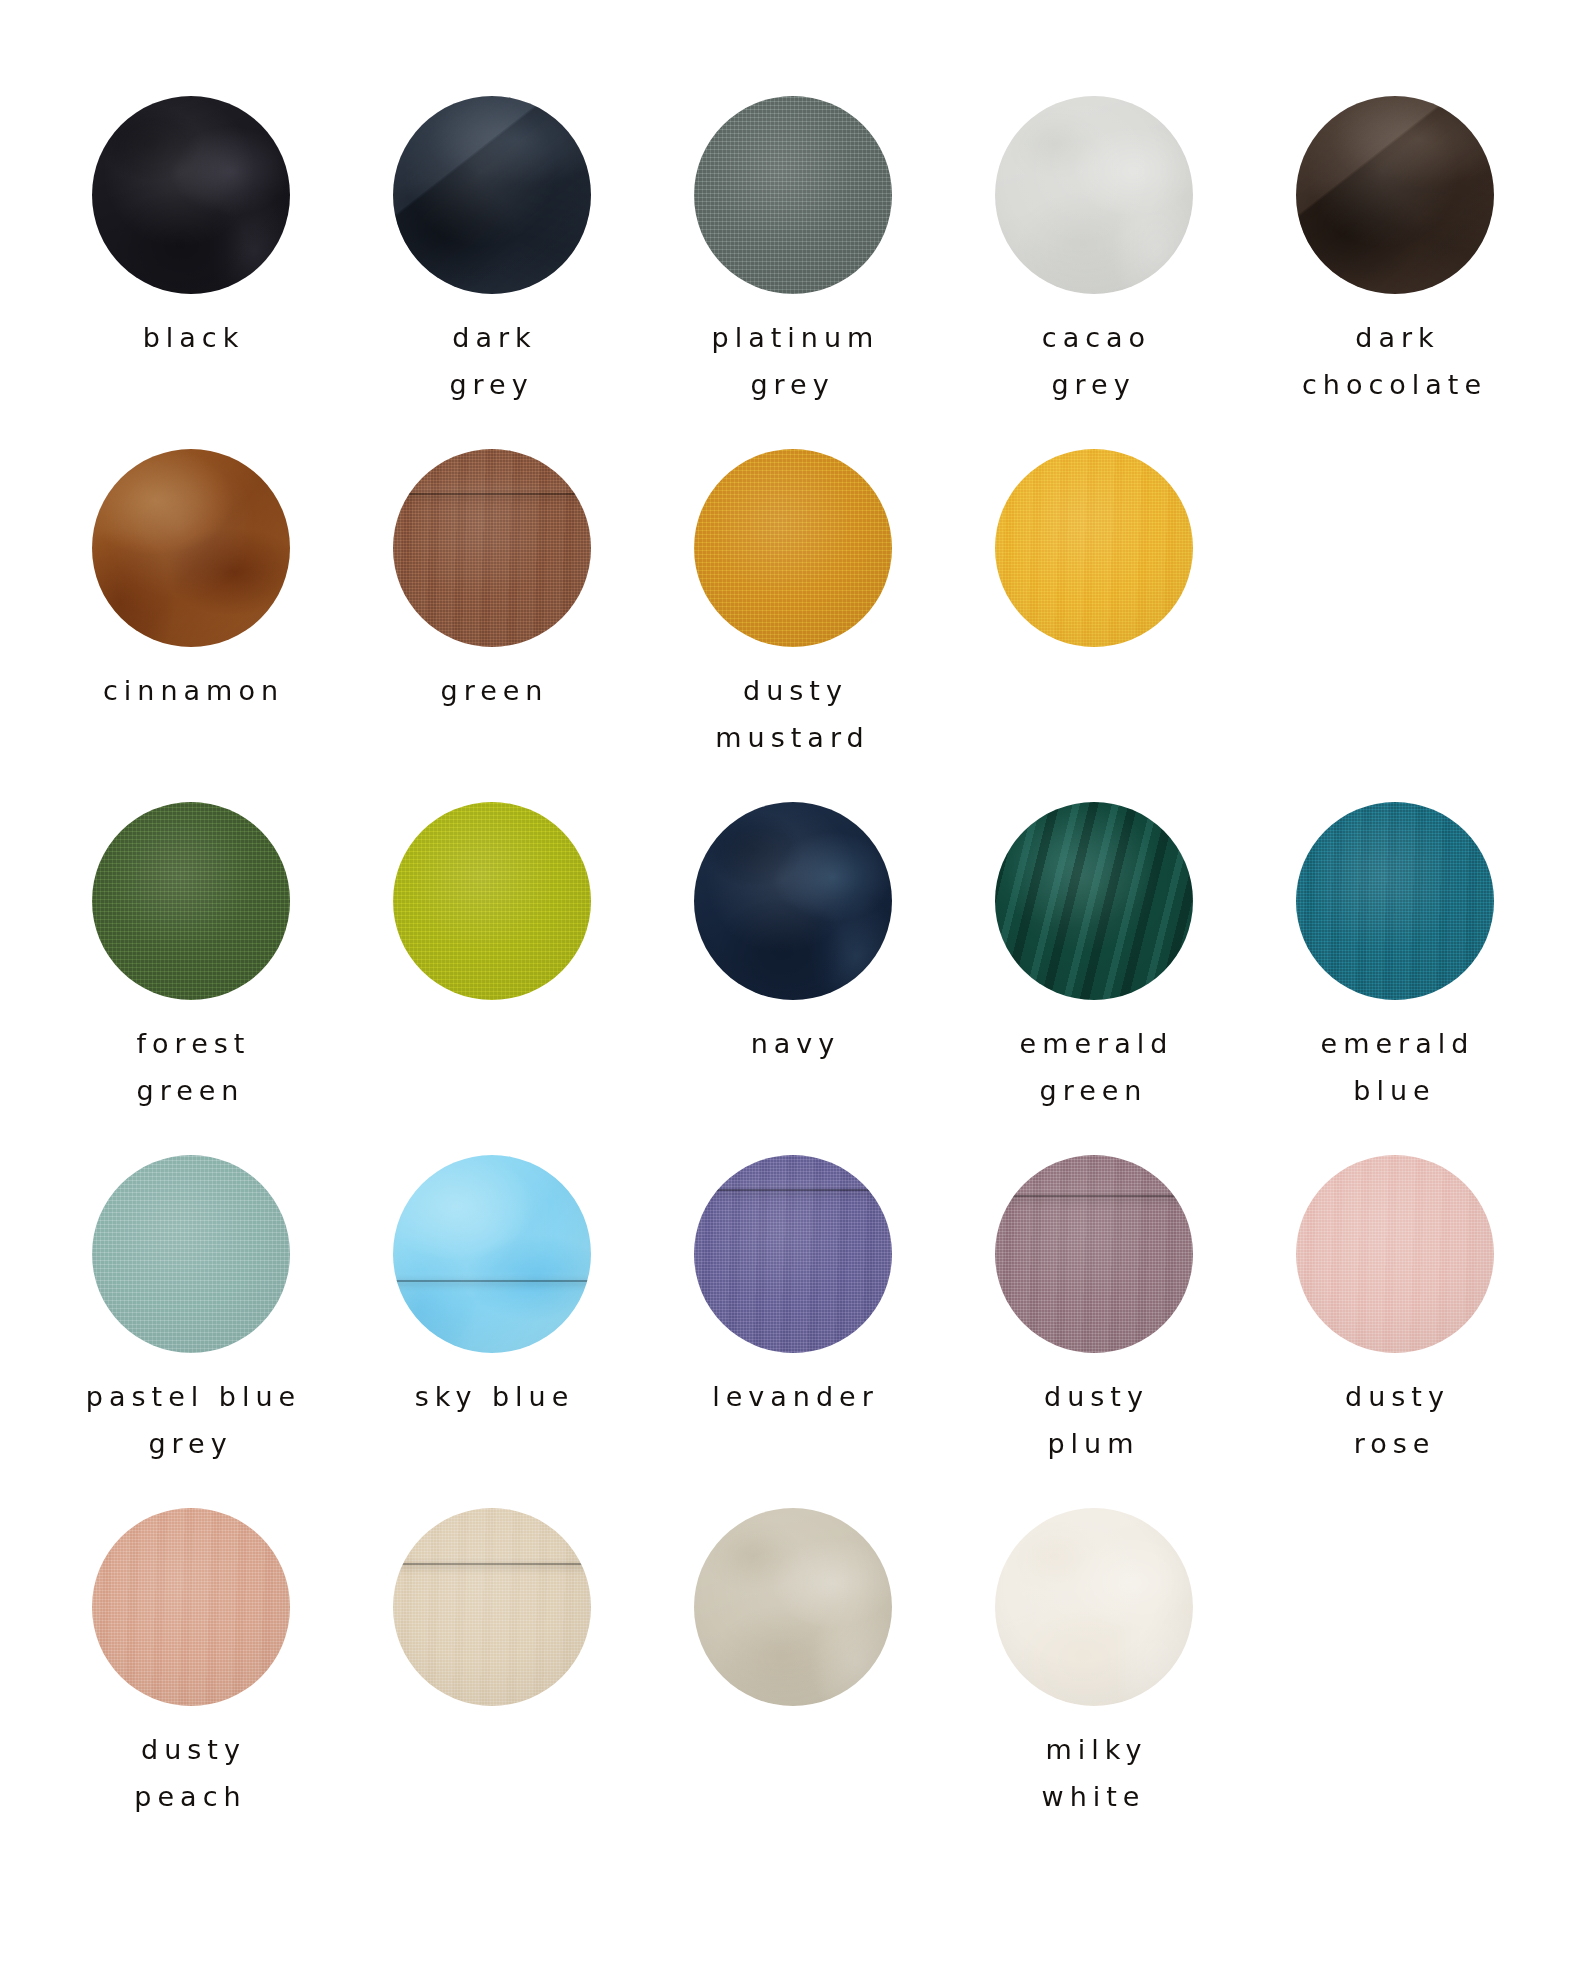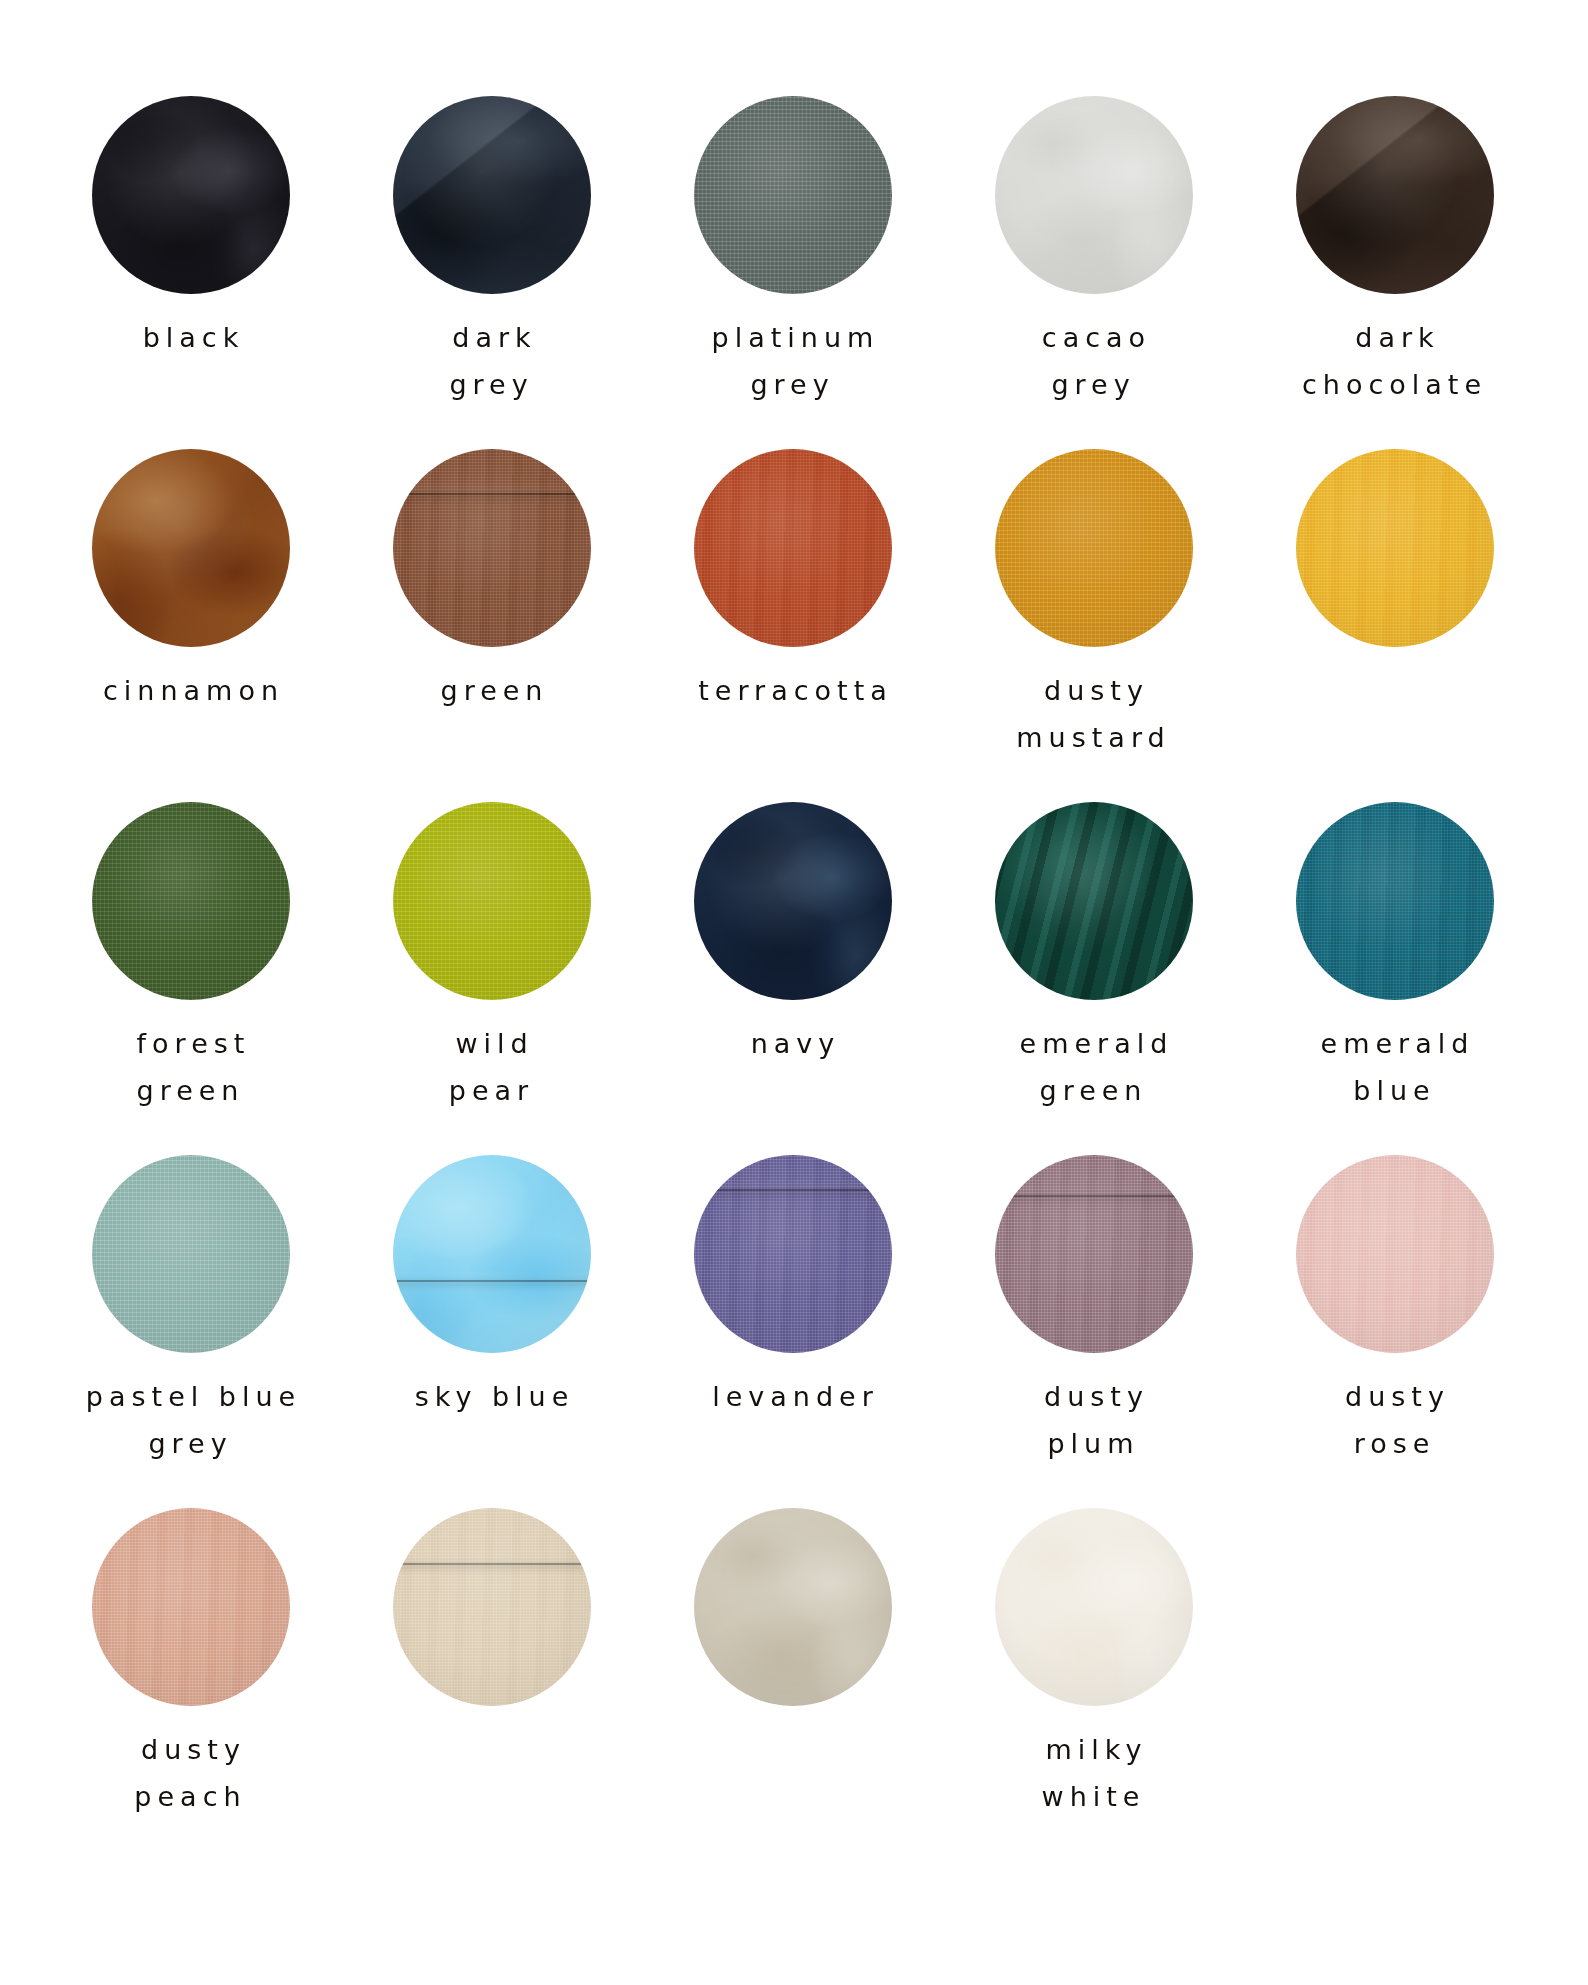--- a/index.html
+++ b/index.html
@@ -222,28 +222,20 @@
       <div class="swatch-cell">
         <div class="swatch-disc" style="background-color: rgb(140, 90, 65);">
           <div class="weave"></div>
           <div class="slub"></div>
           <div class="seam" style="top: 22%;"></div>
           <div class="vignette"></div>
         </div>
         <div class="swatch-label">green</div>
       </div>
       <div class="swatch-cell">
-        <div class="swatch-disc" style="background-color: rgb(185, 81, 47);">
-          <div class="weave"></div>
-          <div class="slub"></div>
-          <div class="vignette"></div>
-        </div>
-        <div class="swatch-label">terracotta</div>
-      </div>
-      <div class="swatch-cell">
         <div class="swatch-disc" style="background-color: rgb(213, 154, 39);">
           <div class="weave coarse"></div>
           <div class="vignette"></div>
         </div>
         <div class="swatch-label">dusty
 mustard</div>
       </div>
       <div class="swatch-cell">
         <div class="swatch-disc" style="background-color: rgb(236, 184, 51);">
           <div class="weave"></div>
@@ -259,22 +251,20 @@
           <div class="vignette"></div>
         </div>
         <div class="swatch-label">forest
 green</div>
       </div>
       <div class="swatch-cell">
         <div class="swatch-disc" style="background-color: rgb(178, 187, 28);">
           <div class="weave coarse"></div>
           <div class="vignette"></div>
         </div>
-        <div class="swatch-label">wild
-pear</div>
       </div>
       <div class="swatch-cell">
         <div class="swatch-disc" style="background-color: rgb(20, 35, 58);">
           <div class="fold crumple"></div>
           <div class="vignette"></div>
         </div>
         <div class="swatch-label">navy</div>
       </div>
       <div class="swatch-cell">
         <div class="swatch-disc" style="background-color: rgb(17, 70, 58);">

